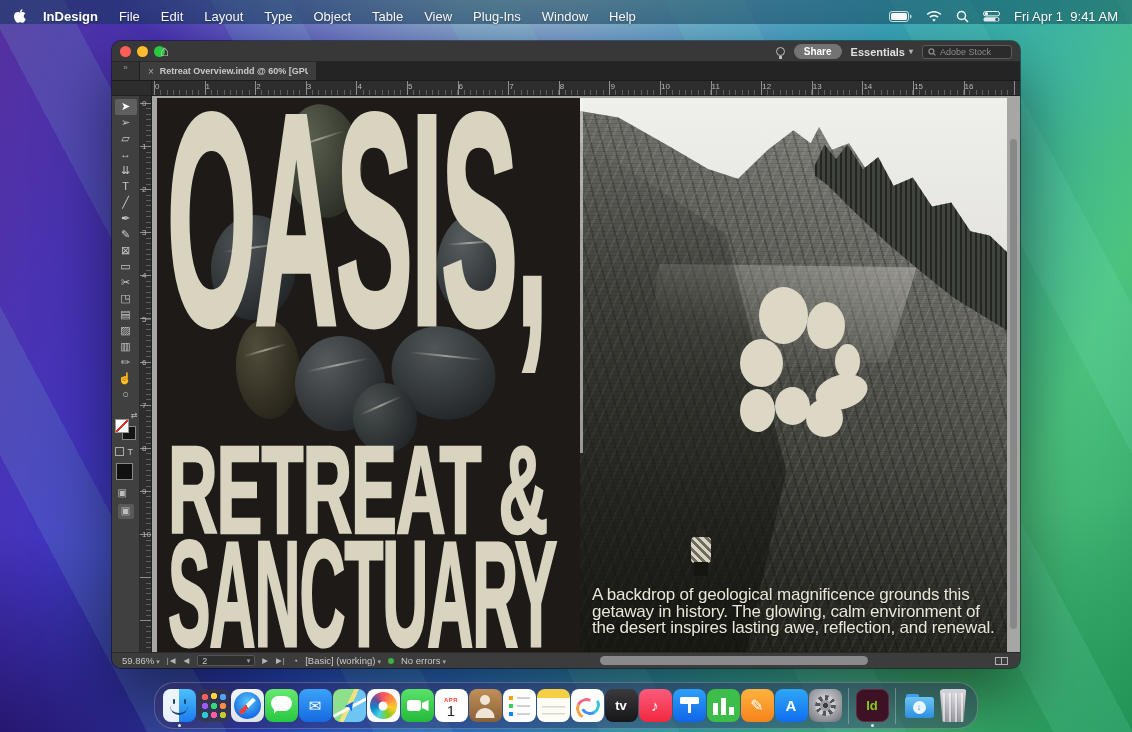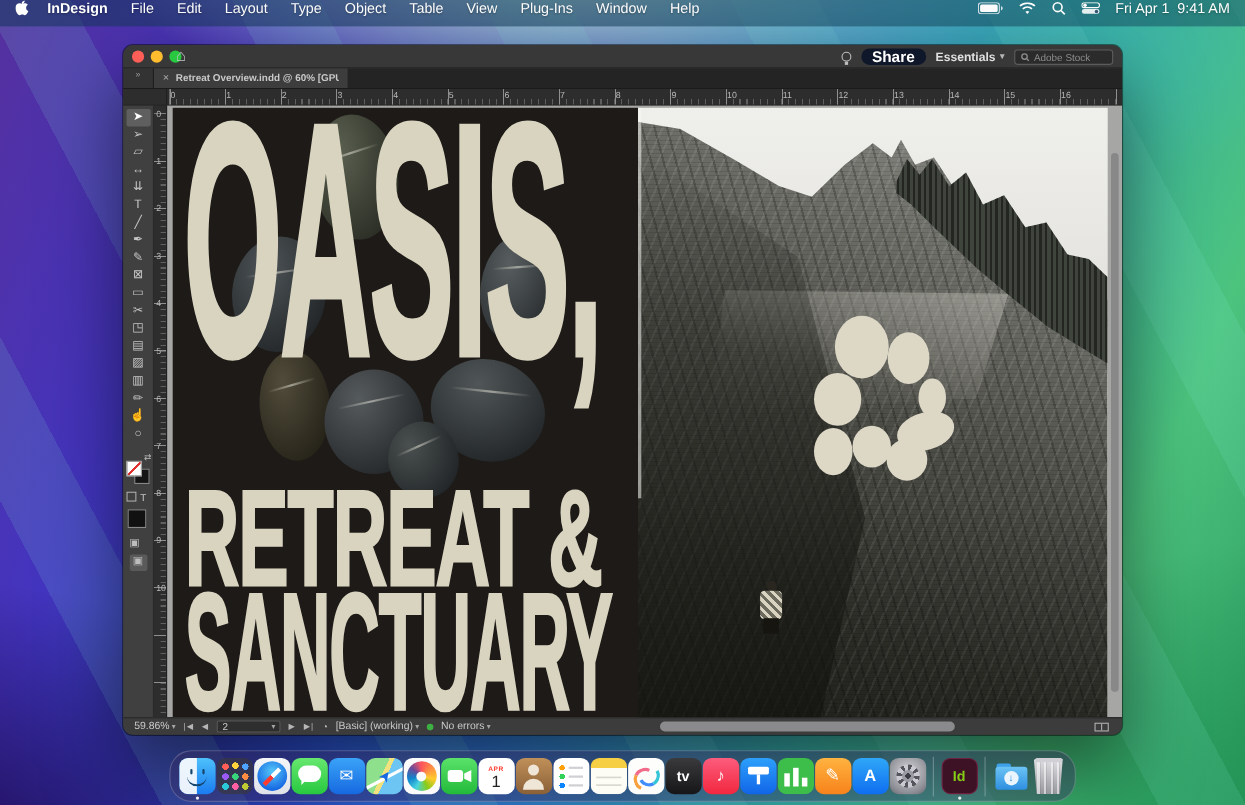--- a/index.html
+++ b/index.html
@@ -14,42 +14,42 @@
       linear-gradient(112deg, #55309e 0%, #4335c0 18%, #2b50d4 38%, #2f7cc8 54%, #35a9a4 70%, #4cc47e 86%, #2f9e63 100%);
   }
   .wall-stripes { position:absolute; inset:0;
     background:
       repeating-linear-gradient(62deg, rgba(255,255,255,0) 0 130px, rgba(130,235,215,0.13) 130px 200px),
       radial-gradient(ellipse 500px 180px at 80% 6%, rgba(70,200,200,0.35), transparent 70%);
   }
   
   .menubar { position:absolute; top:0; left:0; width:100%; height:24px;
     background:linear-gradient(90deg, rgba(24,52,96,0.60), rgba(22,86,100,0.55));
-    display:flex; align-items:flex-start; color:#fff; font-size:13px; padding:0 14px; }
+    display:flex; align-items:flex-end; color:#fff; font-size:13px; padding:0 14px; }
   .menu-items { display:flex; align-items:center; gap:21px; margin-left:16px; }
   .menu-item { cursor:default; text-shadow:0 1px 2px rgba(0,0,0,0.3); }
   .menu-item.app { font-weight:700; }
   .menu-right { margin-left:auto; display:flex; align-items:center; gap:14px; }
   .menu-right svg { display:block; }
   .menu-time { font-size:13px; text-shadow:0 1px 2px rgba(0,0,0,0.3); white-space:pre; }
   
   .window { position:absolute; left:112px; top:41px; width:908px; height:627px;
     border-radius:9px; background:#3c3c3c; overflow:hidden;
     box-shadow:0 30px 70px rgba(0,0,0,0.55), 0 0 0 1px rgba(0,0,0,0.45); }
   .titlebar { height:21px; background:#383838; border-bottom:1px solid #282828;
     position:relative; display:flex; align-items:center; }
   .lights { position:absolute; left:8px; top:5px; display:flex; gap:6px; }
   .light { width:11px; height:11px; border-radius:50%; }
   .light.r { background:#ff5f57; } .light.y { background:#febc2e; } .light.g { background:#28c840; }
   .home-glyph { position:absolute; left:48px; top:1px; font-size:15px; color:#c5c5c5; }
   .win-title { position:absolute; left:0; right:0; text-align:center; font-size:11.5px; color:#cfcfcf; font-weight:700; }
   .tb-right { position:absolute; right:8px; top:0; height:21px; display:flex; align-items:center; gap:9px; }
   .bulb { width:9px; height:9px; border:1.5px solid #bdbdbd; border-radius:50%; position:relative; }
   .bulb::after { content:""; position:absolute; left:2px; top:8px; width:3px; height:3px; background:#bdbdbd; }
-  .share-btn { background:#0f172a; color:#fff; font-size:14px; height:15px; line-height:15px;
+  .share-btn { background:#737373; color:#fff; font-size:10px; height:15px; line-height:15px;
     padding:0 10px; border-radius:8px; font-weight:700; }
   .workspace { color:#e0e0e0; font-size:11px; font-weight:700; display:flex; gap:4px; align-items:center; }
   .workspace .chev { font-size:8px; color:#b5b5b5; }
   .stock-search { width:90px; height:14px; background:#2b2b2b; border:1px solid #5c5c5c; border-radius:3px;
     display:flex; align-items:center; gap:4px; padding:0 5px; }
   .stock-search svg { flex:none; }
   .stock-ph { font-size:9px; color:#8d8d8d; white-space:nowrap; overflow:hidden;text-align:right; }
   
   .tabbar { height:19px; background:#242424; display:flex; border-bottom:1px solid #1b1b1b; }
   .tab-stub { width:28px; background:#333; border-right:1px solid #1f1f1f; color:#9a9a9a;
@@ -445,20 +445,25 @@
           <div class="logo-ring" id="logo-ring">
               <div class="logo-ell" style="left: 178.5px; top: 188.5px; width: 49px; height: 57px; transform: rotate(0deg);"></div>
               <div class="logo-ell" style="left: 227px; top: 203.5px; width: 38px; height: 47px; transform: rotate(0deg);"></div>
               <div class="logo-ell" style="left: 159.5px; top: 241px; width: 43px; height: 48px; transform: rotate(0deg);"></div>
               <div class="logo-ell" style="left: 254.5px; top: 245.5px; width: 25px; height: 35px; transform: rotate(0deg);"></div>
               <div class="logo-ell" style="left: 159.5px; top: 290.5px; width: 35px; height: 43px; transform: rotate(0deg);"></div>
               <div class="logo-ell" style="left: 194.5px; top: 289px; width: 35px; height: 38px; transform: rotate(0deg);"></div>
               <div class="logo-ell" style="left: 225.5px; top: 301px; width: 37px; height: 38px; transform: rotate(0deg);"></div>
               <div class="logo-ell" style="left: 234.5px; top: 277px; width: 53px; height: 34px; transform: rotate(-15deg);"></div>
             </div>
+          <div class="caption" id="caption">
+              <div class="cap-line">A backdrop of geological magnificence grounds this</div>
+              <div class="cap-line">getaway in history. The glowing, calm environment of</div>
+              <div class="cap-line">the desert inspires lasting awe, reflection, and renewal.</div>
+            </div>
         </div>
         <div class="vscroll"></div>
       </div>
     </div>
 
     <div class="statusbar">
       <span>
         <span>59.86%</span><span class="sb-chev">▾</span>
       </span>
       <span class="sb-nav">|◀</span>

